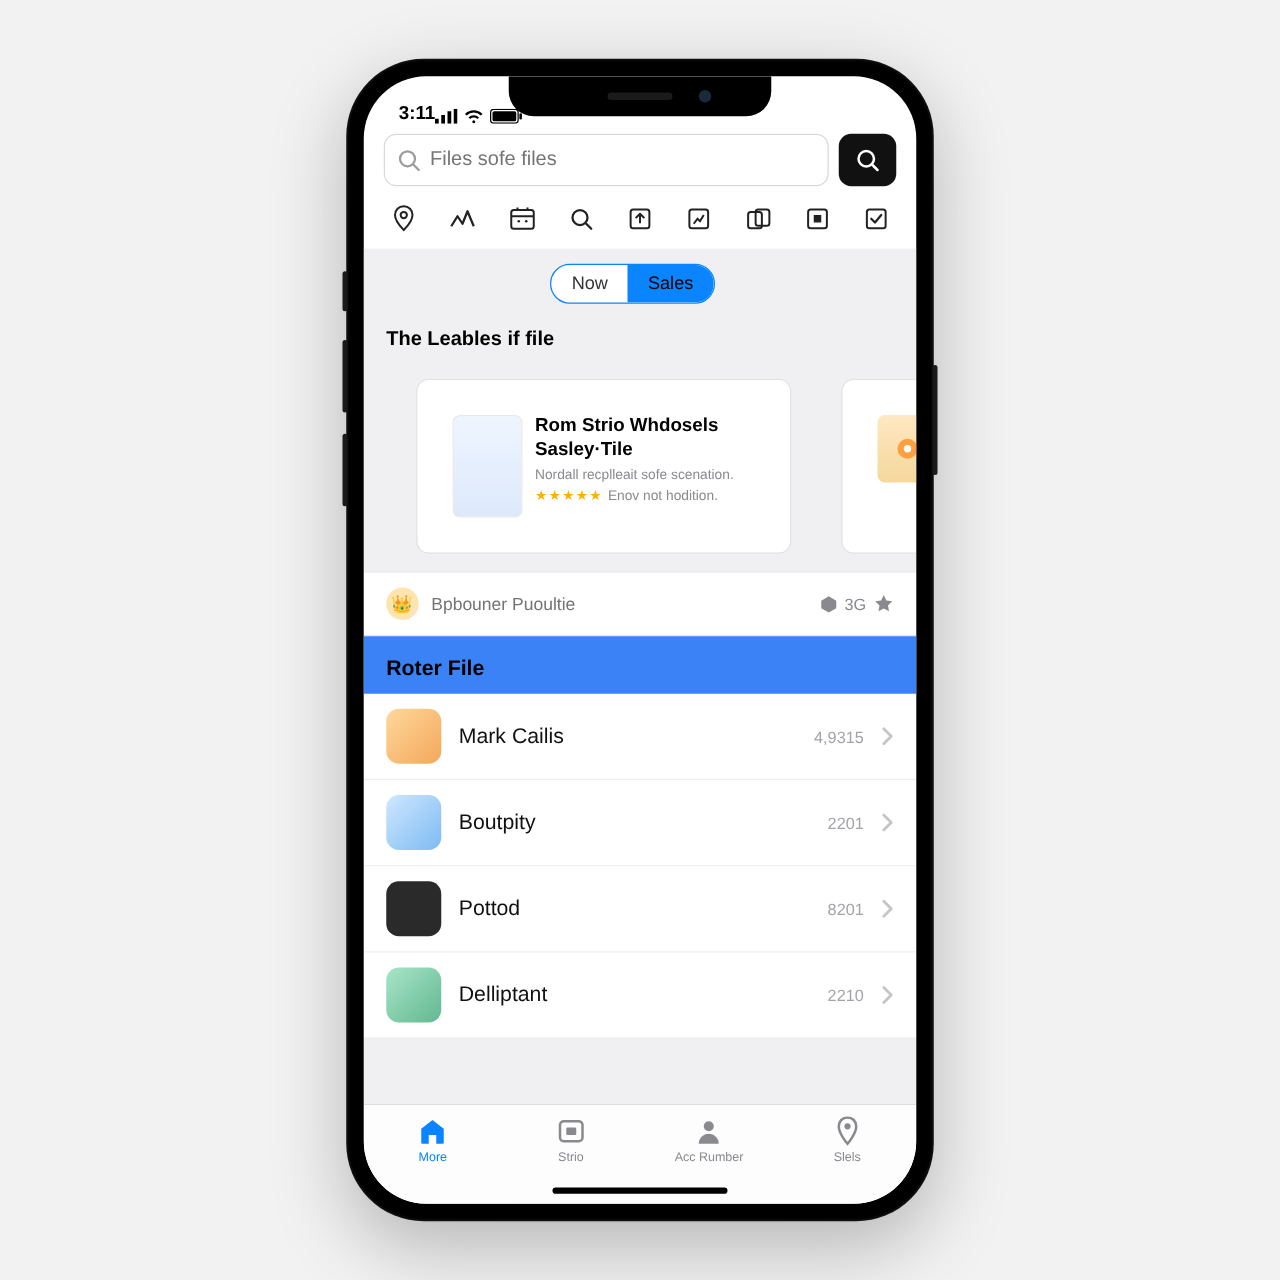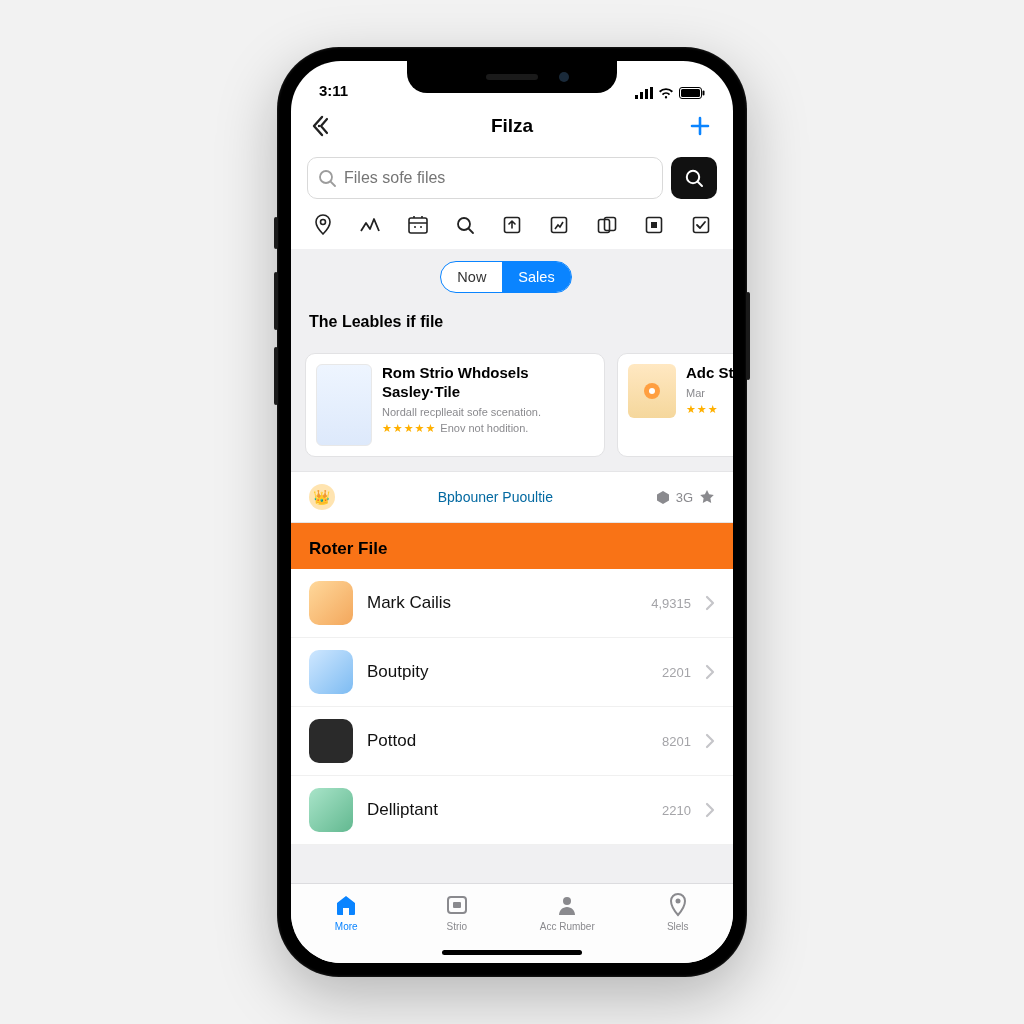--- a/index.html
+++ b/index.html
@@ -7,55 +7,55 @@
   .phone-frame { width:470px; height:930px; background:#000; border-radius:62px; padding:14px; box-shadow:0 20px 60px rgba(0,0,0,.25),inset 0 0 3px rgba(255,255,255,.2); position:relative; }
   .side-btn{position:absolute;background:#1a1a1a;border-radius:2px;}
   .sb1{left:-3px;top:170px;width:4px;height:32px;}
   .sb2{left:-3px;top:225px;width:4px;height:58px;}
   .sb3{left:-3px;top:300px;width:4px;height:58px;}
   .sb4{right:-3px;top:245px;width:4px;height:88px;}
   .screen { width:100%; height:100%; background:#fff; border-radius:50px; overflow:hidden; position:relative; display:flex; flex-direction:column; }
   .notch { position:absolute; top:0; left:50%; transform:translateX(-50%); width:210px; height:32px; background:#000; border-radius:0 0 20px 20px; z-index:50; display:flex; align-items:center; justify-content:center; gap:50px;}
   .speaker{width:52px;height:6px;background:#1a1a1a;border-radius:3px;}
   .cam{width:10px;height:10px;background:#1a2a3a;border-radius:50%;position:absolute;right:48px;top:11px;}
-  .status-bar { height:40px; display:flex; justify-content:space-between; align-items:flex-end; padding:0 28px 2px; font-size:15px; font-weight:600; }
+  .status-bar { height:40px; display:flex; align-items:flex-end; padding:0 28px 2px; font-size:15px; font-weight:600; }
   .status-right{display:flex;gap:5px;align-items:center;}
   .nav-bar { height:50px; display:flex; align-items:center; justify-content:space-between; padding:0 18px; }
   .nav-title{font-size:19px; font-weight:600; position:absolute; left:50%; transform:translateX(-50%);}
   .back-btn,.add-btn{width:30px;height:30px;display:flex;align-items:center;justify-content:center;}
   .search-row{display:flex; gap:8px; padding:6px 16px 10px;}
   .search-field{flex:1;height:42px;border:1px solid #d9d9d9;border-radius:10px;display:flex;align-items:center;padding:0 10px;gap:8px;background:#fff;}
   .search-field input{border:none;outline:none;font-size:16px;flex:1;color:#8b5cf6;}
   .search-btn{width:46px;height:42px;background:#111;border-radius:10px;display:flex;align-items:center;justify-content:center;}
   .toolbar{display:flex;justify-content:space-between;padding:4px 20px 12px;}
   .tool{width:24px;height:24px;display:flex;align-items:center;justify-content:center;}
   .content{flex:1;background:#f0f0f2;overflow:hidden;}
   .seg-wrap{display:flex;justify-content:center;padding:12px 0 14px;background:#f0f0f2;}
   .seg{display:flex;border:1.5px solid #0a84ff;border-radius:18px;overflow:hidden;background:#fff;align-items:center;}
   .seg-item{padding:7px 16px;font-size:14.5px;color:#333;}
-  .seg-item.sel{background:#0a84ff;color:#ffffff;}
+  .seg-item.sel{background:#0a84ff;color:#000000;}
   .seg-gap{width:12px;}
   .seg2{display:flex;border:1px solid #d0d0d0;border-radius:18px;overflow:hidden;background:#fff;}
   .seg2 .seg-item{color:#555;}
   .sec-header{font-size:16px;font-weight:700;padding:6px 18px 22px;color:#000000;}
   .cards{display:flex;gap:12px;padding:0 14px 14px;overflow:hidden;}
-  .card{background:#fff;border:1px solid #e2e2e4;border-radius:10px;padding:10px;display:flex;gap:10px;flex:0 0 300px;}
+  .card{background:#fff;border:1px solid #e2e2e4;border-radius:10px;padding:28px;display:flex;gap:10px;flex:0 0 300px;margin-left:28px;}
   .card.small{flex:0 0 140px;}
   .thumb{width:56px;height:82px;border-radius:6px;border:1px solid #e8e8e8;background:linear-gradient(#eef5ff,#dde9fb);flex-shrink:0;position:relative;}
   .thumb2{width:48px;height:54px;border-radius:6px;background:linear-gradient(#ffe8c2,#f5d79c);flex-shrink:0;position:relative;display:flex;align-items:center;justify-content:center;}
   .card-body{display:flex;flex-direction:column;gap:3px;min-width:0;}
   .card-title{font-size:15px;font-weight:600;line-height:1.25;}
   .card-sub{font-size:11px;color:#8a8a8e;line-height:1.3;}
   .stars{color:#ffb000;font-size:11px;letter-spacing:1px;}
   .stars .lbl{color:#8a8a8e;margin-left:4px;letter-spacing:0;}
   .banner{background:#fff;border-top:1px solid #e5e5e7;border-bottom:1px solid #e5e5e7;display:flex;align-items:center;padding:12px 18px;gap:10px;}
   .banner-icon{width:26px;height:26px;border-radius:50%;background:#ffe4b0;display:flex;align-items:center;justify-content:center;font-size:14px;}
-  .banner-text{flex:1;font-size:14px;color:#0369a1;text-align:center;}
+  .banner-text{flex:1;font-size:14px;color:#737373;}
   .banner-meta{font-size:13px;color:#8a8a8e;display:flex;align-items:center;gap:6px;}
-  .list-sec{background:#f97316;padding:16px 0 0;}
+  .list-sec{background:#3b82f6;padding:16px 0 0;}
   .list-title{font-size:17px;font-weight:700;padding:0 18px 10px;}
   .list{background:#fff;}
   .row{display:flex;align-items:center;padding:12px 18px;gap:14px;border-bottom:1px solid #f0f0f0;position:relative;}
   .row:not(:first-child)::before{content:'';position:absolute;top:0;left:76px;right:0;height:0;}
   .app-icon{width:44px;height:44px;border-radius:10px;flex-shrink:0;}
   .ic1{background:linear-gradient(135deg,#ffd89b,#f3a75c);}
   .ic2{background:linear-gradient(135deg,#cfe7ff,#7dbbf2);}
   .ic3{background:#2a2a2a;}
   .ic4{background:linear-gradient(135deg,#a9e4c9,#62b890);}
   .ic5{background:linear-gradient(135deg,#cfe0ff,#7da6f0);}
@@ -97,34 +97,20 @@
             <path d="M8 11.5a1.2 1.2 0 100-2.4 1.2 1.2 0 000 2.4zM3.8 6.9a6 6 0 018.4 0l-1.3 1.3a4.2 4.2 0 00-5.8 0L3.8 6.9zM1 4.1a10 10 0 0114 0l-1.3 1.3a8.2 8.2 0 00-11.4 0L1 4.1z" fill="#000"></path>
           </svg>
         <svg width="26" height="12" viewBox="0 0 26 12">
             <rect x="0.5" y="0.5" width="22" height="11" rx="2.5" stroke="#000" fill="none"></rect>
             <rect x="2" y="2" width="19" height="8" rx="1.5" fill="#000"></rect>
             <rect x="23.5" y="3.5" width="2" height="5" rx="1" fill="#000"></rect>
           </svg>
       </div>
     </div>
 
-    <div class="nav-bar">
-      <div class="back-btn">
-        <svg width="24" height="22" viewBox="0 0 24 22">
-            <path d="M10 2L2 11l8 9M7 11h0" stroke="#222" stroke-width="2.4" fill="none" stroke-linecap="round" stroke-linejoin="round"></path>
-            <path d="M15 4l-6 7 6 7" stroke="#222" stroke-width="2.2" fill="none" stroke-linecap="round" stroke-linejoin="round"></path>
-          </svg>
-      </div>
-      <div class="nav-title">Filza</div>
-      <div class="add-btn">
-        <svg width="24" height="24" viewBox="0 0 24 24">
-            <path d="M12 4v16M4 12h16" stroke="#0a84ff" stroke-width="2.6" stroke-linecap="round"></path>
-          </svg>
-      </div>
-    </div>
 
     <div class="search-row">
       <div class="search-field">
         <svg width="18" height="18" viewBox="0 0 18 18">
             <circle cx="8" cy="8" r="6" stroke="#9c9c9c" stroke-width="1.8" fill="none"></circle>
             <path d="M13 13l4 4" stroke="#9c9c9c" stroke-width="1.8" stroke-linecap="round"></path>
           </svg>
         <input placeholder="Files sofe files" style="">
       </div>
       <div class="search-btn">

